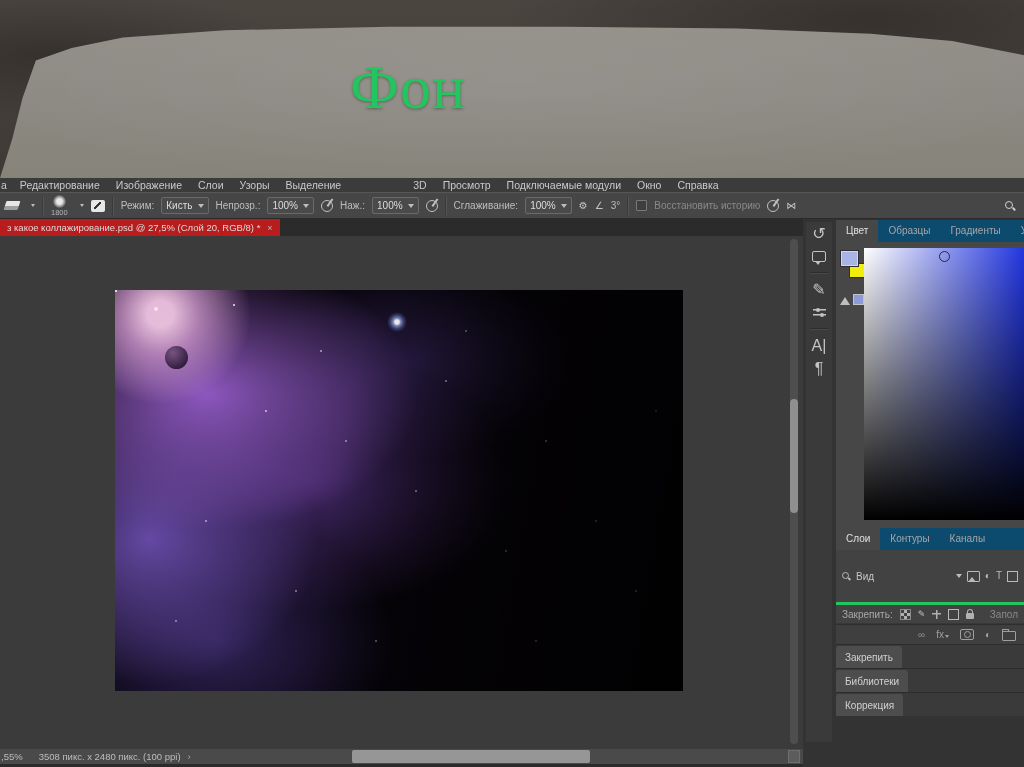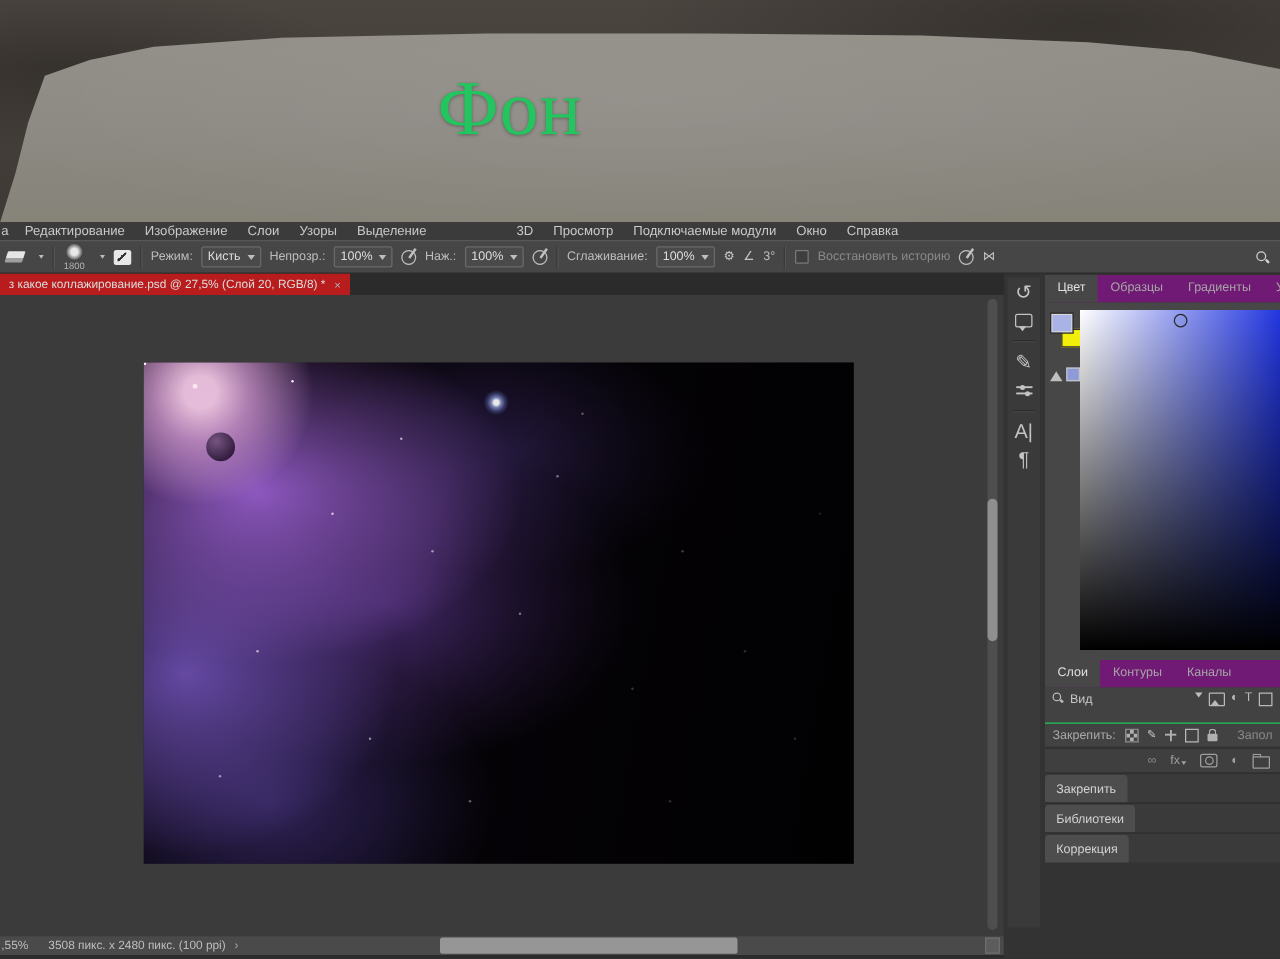--- a/index.html
+++ b/index.html
@@ -115,36 +115,36 @@
   .chatic{width:12px;height:9px;border:1.2px solid #c3c3c3;border-radius:2px;position:relative;}
   .chatic::after{content:'';position:absolute;left:2px;bottom:-4px;width:0;height:0;
     border-left:3px solid transparent;border-right:3px solid transparent;border-top:4px solid #c3c3c3;}
   .sliders{width:13px;height:11px;position:relative;
     background:linear-gradient(#c3c3c3,#c3c3c3) 0 2px/13px 1.5px no-repeat,
                linear-gradient(#c3c3c3,#c3c3c3) 0 7px/13px 1.5px no-repeat;}
   .sliders::before{content:'';position:absolute;left:3px;top:0.5px;width:4px;height:4px;border-radius:50%;background:#c3c3c3;}
   .sliders::after{content:'';position:absolute;left:7px;top:5.5px;width:4px;height:4px;border-radius:50%;background:#c3c3c3;}
 
   .panels{position:absolute;left:836px;top:42px;width:188px;height:547px;font-size:10px;}
-  .tabsbar{height:22px;background:#701a75;display:flex;}
+  .tabsbar{height:22px;background:#0c4a6e;display:flex;}
   .ptab{padding:0 10px;line-height:22px;color:#a6a6a6;white-space:nowrap;}
   .ptab.active{background:#474747;color:#e0e0e0;}
   .colorbody{position:relative;height:286px;background:#474747;}
   .fgbg{position:absolute;left:4px;top:8px;width:26px;height:30px;}
   .sw-bg{position:absolute;left:9px;top:13px;width:15px;height:13px;background:#f2ee0c;border:1px solid #2e2e2e;}
   .sw-fg{position:absolute;left:1px;top:1px;width:15px;height:13px;background:#a9b3e6;border:1px solid #d8d8d8;outline:1px solid #2e2e2e;}
   .warnrow{position:absolute;left:4px;top:52px;display:flex;align-items:flex-end;gap:3px;}
   .warntri{width:0;height:0;border-left:5px solid transparent;border-right:5px solid transparent;border-bottom:8px solid #bfbfbf;}
   .minisw{width:9px;height:9px;background:#8f9ad8;border:1px solid #c4c4c4;}
   .gradfield{position:absolute;left:28px;top:6px;right:0;bottom:8px;
     background:linear-gradient(to bottom,rgba(0,0,0,0) 0%,#000 100%),linear-gradient(to right,#fff,#2236e0);}
   .gradmarker{position:absolute;left:47%;top:3px;width:9px;height:9px;border:1.5px solid #2a2a2a;border-radius:50%;}
 
   .layersec{position:relative;background:#424242;}
-  .filterrow{height:20px;display:flex;padding:4px 6px;gap:5px;border-bottom:1px solid #22c55e;}
+  .filterrow{height:20px;display:flex;align-items:center;padding:16px 6px;gap:5px;border-bottom:3px solid #22c55e;}
   .minisearch{width:9px;height:9px;position:relative;flex:0 0 auto;}
   .minisearch::before{content:'';position:absolute;left:0;top:0;width:5px;height:5px;border:1.2px solid #b9b9b9;border-radius:50%;}
   .minisearch::after{content:'';position:absolute;left:6px;top:6px;width:3px;height:1.5px;background:#b9b9b9;transform:rotate(45deg);}
   .fspacer{flex:1;}
   .fico{color:#b9b9b9;font-size:10px;line-height:1;}
   .imgico{width:11px;height:9px;border:1.2px solid #b9b9b9;border-radius:1px;position:relative;overflow:hidden;}
   .imgico::after{content:'';position:absolute;left:0px;bottom:-1px;width:0;height:0;
     border-left:4px solid transparent;border-right:4px solid transparent;border-bottom:5px solid #b9b9b9;}
   .frameico{width:9px;height:9px;border:1.2px solid #b9b9b9;}
   .blendrow{height:18px;display:flex;align-items:center;padding:0 6px;gap:8px;border-bottom:1px solid #383838;overflow:hidden;}

